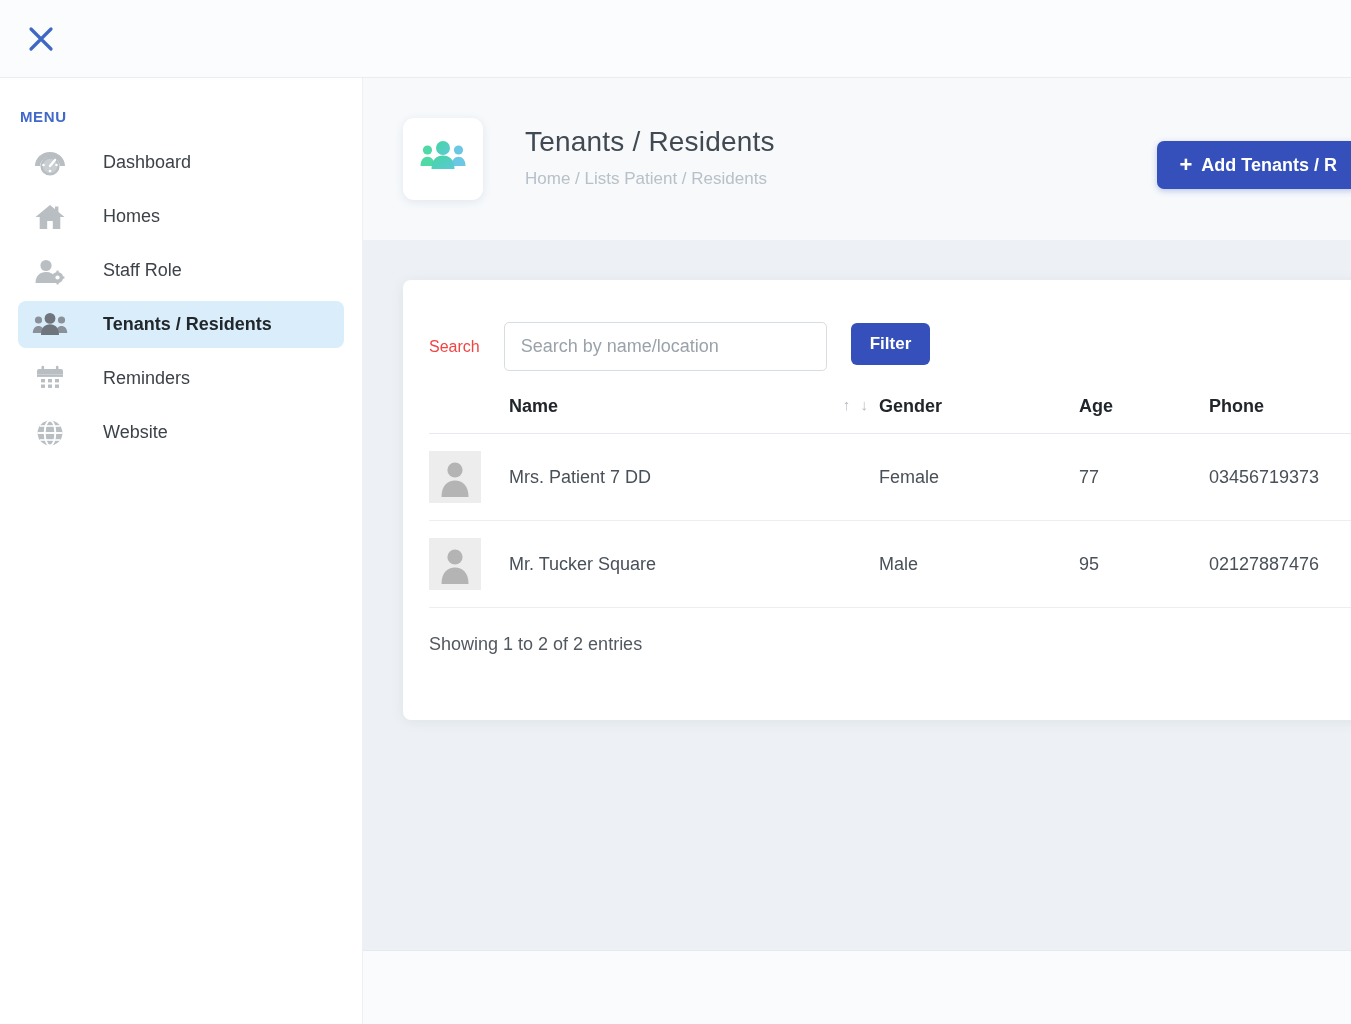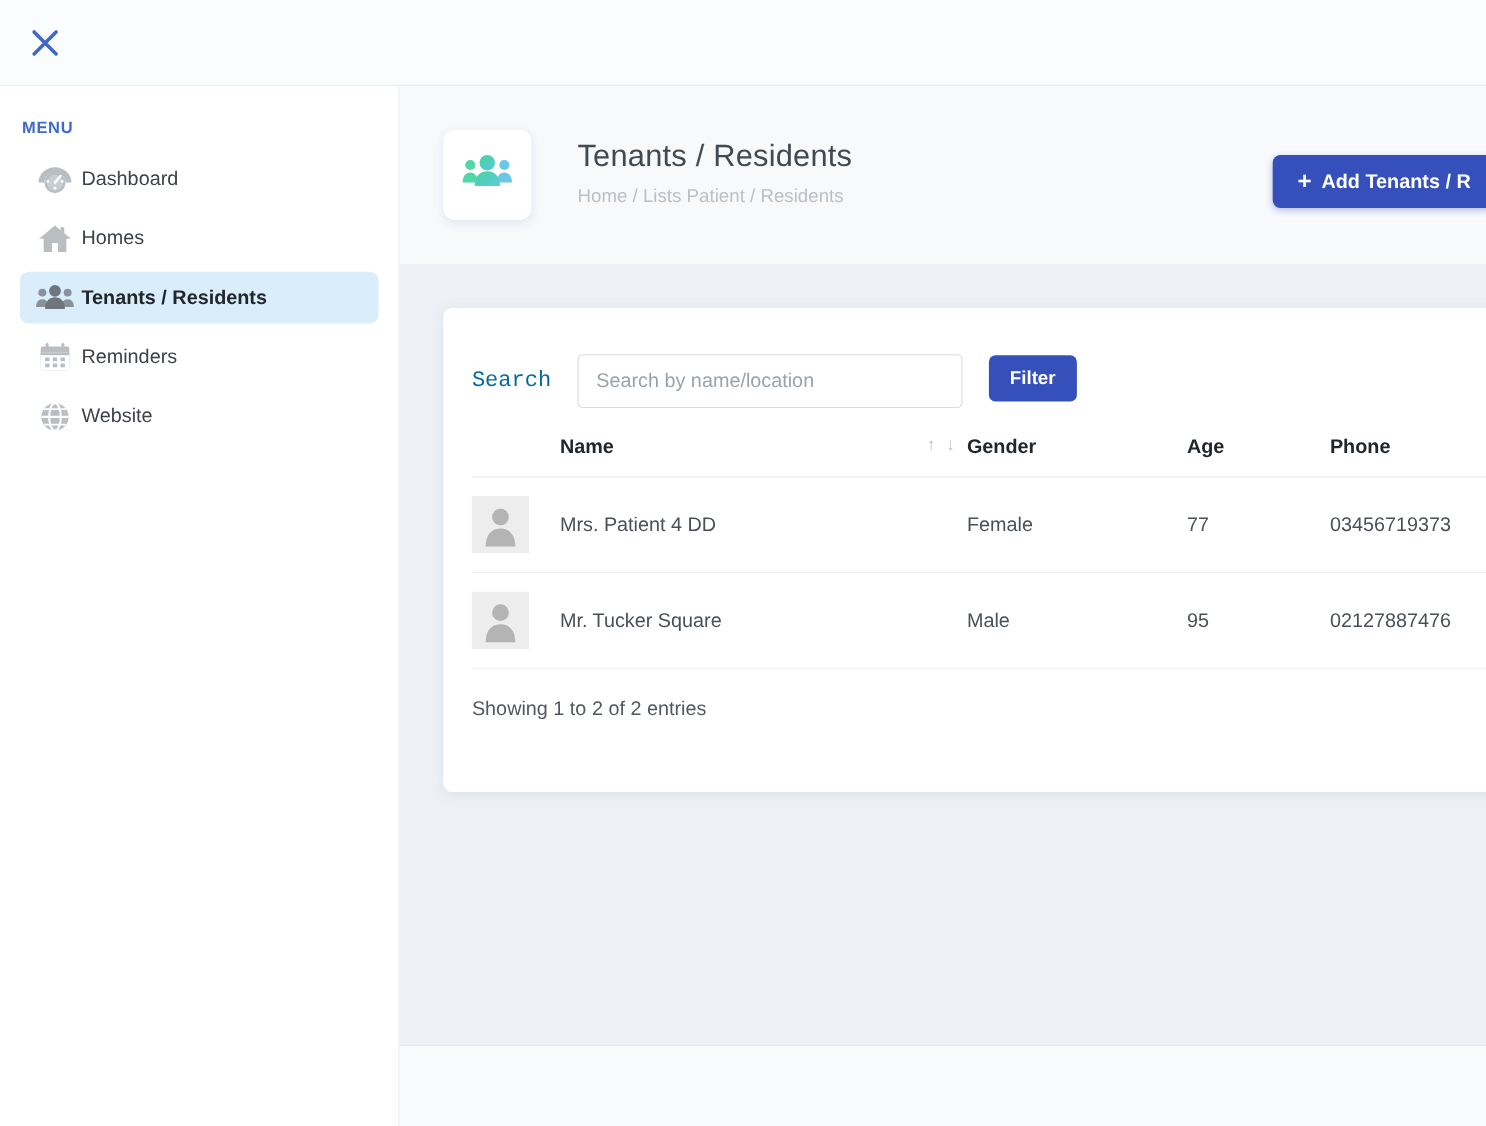--- a/index.html
+++ b/index.html
@@ -56,21 +56,21 @@
     font-size: 15px;
     font-weight: bold;
     letter-spacing: 0.6px;
     color: #4169c9;
     padding: 8px 0 14px 20px;
   }
   .nav { padding: 0 18px 0 18px; }
   .nav-item {
     display: flex;
     align-items: center;
-    gap: 4px;
+    gap: 33px;
     height: 47px;
     padding: 0 12px;
     border-radius: 8px;
     margin-bottom: 7px;
     cursor: pointer;
     text-decoration: none;
   }
   .nav-item .nav-label {
     font-size: 18px;
     color: #3d4248;
@@ -160,23 +160,23 @@
     box-shadow: 0 2px 12px rgba(120,140,165,0.13);
     padding: 28px 0 0 0;
   }
 
   .search-row {
     display: flex;
     align-items: center;
     gap: 24px;
     padding: 14px 0 0 26px;
   }
-  .search-label { font-size: 20px; color: #0369a1; font-family: Liberation Mono, monospace; }
+  .search-label { font-size: 16px; color: #ef4444; }
   .search-input {
-    width: 350px;
+    width: 323px;
     height: 49px;
     border: 1px solid #d8dde2;
     border-radius: 5px;
     padding: 0 16px;
     font-size: 18px;
     color: #3d4248;
     font-family: "Liberation Sans", sans-serif;
     background: #ffffff;
     outline: none;
   }
@@ -296,20 +296,35 @@
         <span class="nav-icon">
           <svg width="34" height="30" viewBox="0 0 34 30">
             <path d="M17 3 L2.5 15 h4.2 v12 h20.6 V15 h4.2 z" fill="#b9bec3"></path>
             <rect x="14.2" y="19" width="5.6" height="8" fill="#ffffff"></rect>
             <rect x="22" y="4.5" width="3.4" height="6" fill="#b9bec3"></rect>
           </svg>
         </span>
         <span class="nav-label">Homes</span>
       </a>
 
+      <a class="nav-item">
+        <span class="nav-icon">
+          <svg width="34" height="30" viewBox="0 0 34 30">
+            <circle cx="13" cy="9.5" r="5.6" fill="#b9bec3"></circle>
+            <path d="M2.5 27 C2.5 19.8 7.2 16 13 16 c4.2 0 7.9 2 10 5.4 V27 z" fill="#b9bec3"></path>
+            <circle cx="24.5" cy="21.5" r="5.6" fill="#b9bec3"></circle>
+            <circle cx="24.5" cy="21.5" r="2.1" fill="#ffffff"></circle>
+            <rect x="23.4" y="14.6" width="2.3" height="3" fill="#b9bec3"></rect>
+            <rect x="23.4" y="25.4" width="2.3" height="3" fill="#b9bec3"></rect>
+            <rect x="17.6" y="20.4" width="3" height="2.3" fill="#b9bec3"></rect>
+            <rect x="28.4" y="20.4" width="3" height="2.3" fill="#b9bec3"></rect>
+          </svg>
+        </span>
+        <span class="nav-label">Staff Role</span>
+      </a>
 
 
       <a class="nav-item active">
         <span class="nav-icon">
           <svg width="36" height="28" viewBox="0 0 36 28">
             <circle cx="6.5" cy="9" r="3.6" fill="#8b9199"></circle>
             <path d="M0.8 22 C0.8 17.4 3.4 15 6.5 15 s5.7 2.4 5.7 7 z" fill="#8b9199"></path>
             <circle cx="29.5" cy="9" r="3.6" fill="#8b9199"></circle>
             <path d="M23.8 22 C23.8 17.4 26.4 15 29.5 15 s5.7 2.4 5.7 7 z" fill="#8b9199"></path>
             <circle cx="18" cy="7.4" r="5.4" fill="#6f757d"></circle>
@@ -422,21 +437,21 @@
               <td>
                 <div class="avatar">
                   <span>
                     <svg width="38" height="40" viewBox="0 0 38 40">
                       <circle cx="19" cy="13" r="7.6" fill="#b4b4b4"></circle>
                       <path d="M5.5 40 C5.5 28.5 11.5 23.5 19 23.5 S32.5 28.5 32.5 40 z" fill="#b4b4b4"></path>
                     </svg>
                   </span>
                 </div>
               </td>
-              <td>Mrs. Patient 4 DD</td>
+              <td>Mrs. Patient 7 DD</td>
               <td>Female</td>
               <td>77</td>
               <td>03456719373</td>
             </tr>
             <tr>
               <td>
                 <div class="avatar">
                   <span>
                     <svg width="38" height="40" viewBox="0 0 38 40">
                       <circle cx="19" cy="13" r="7.6" fill="#b4b4b4"></circle>

